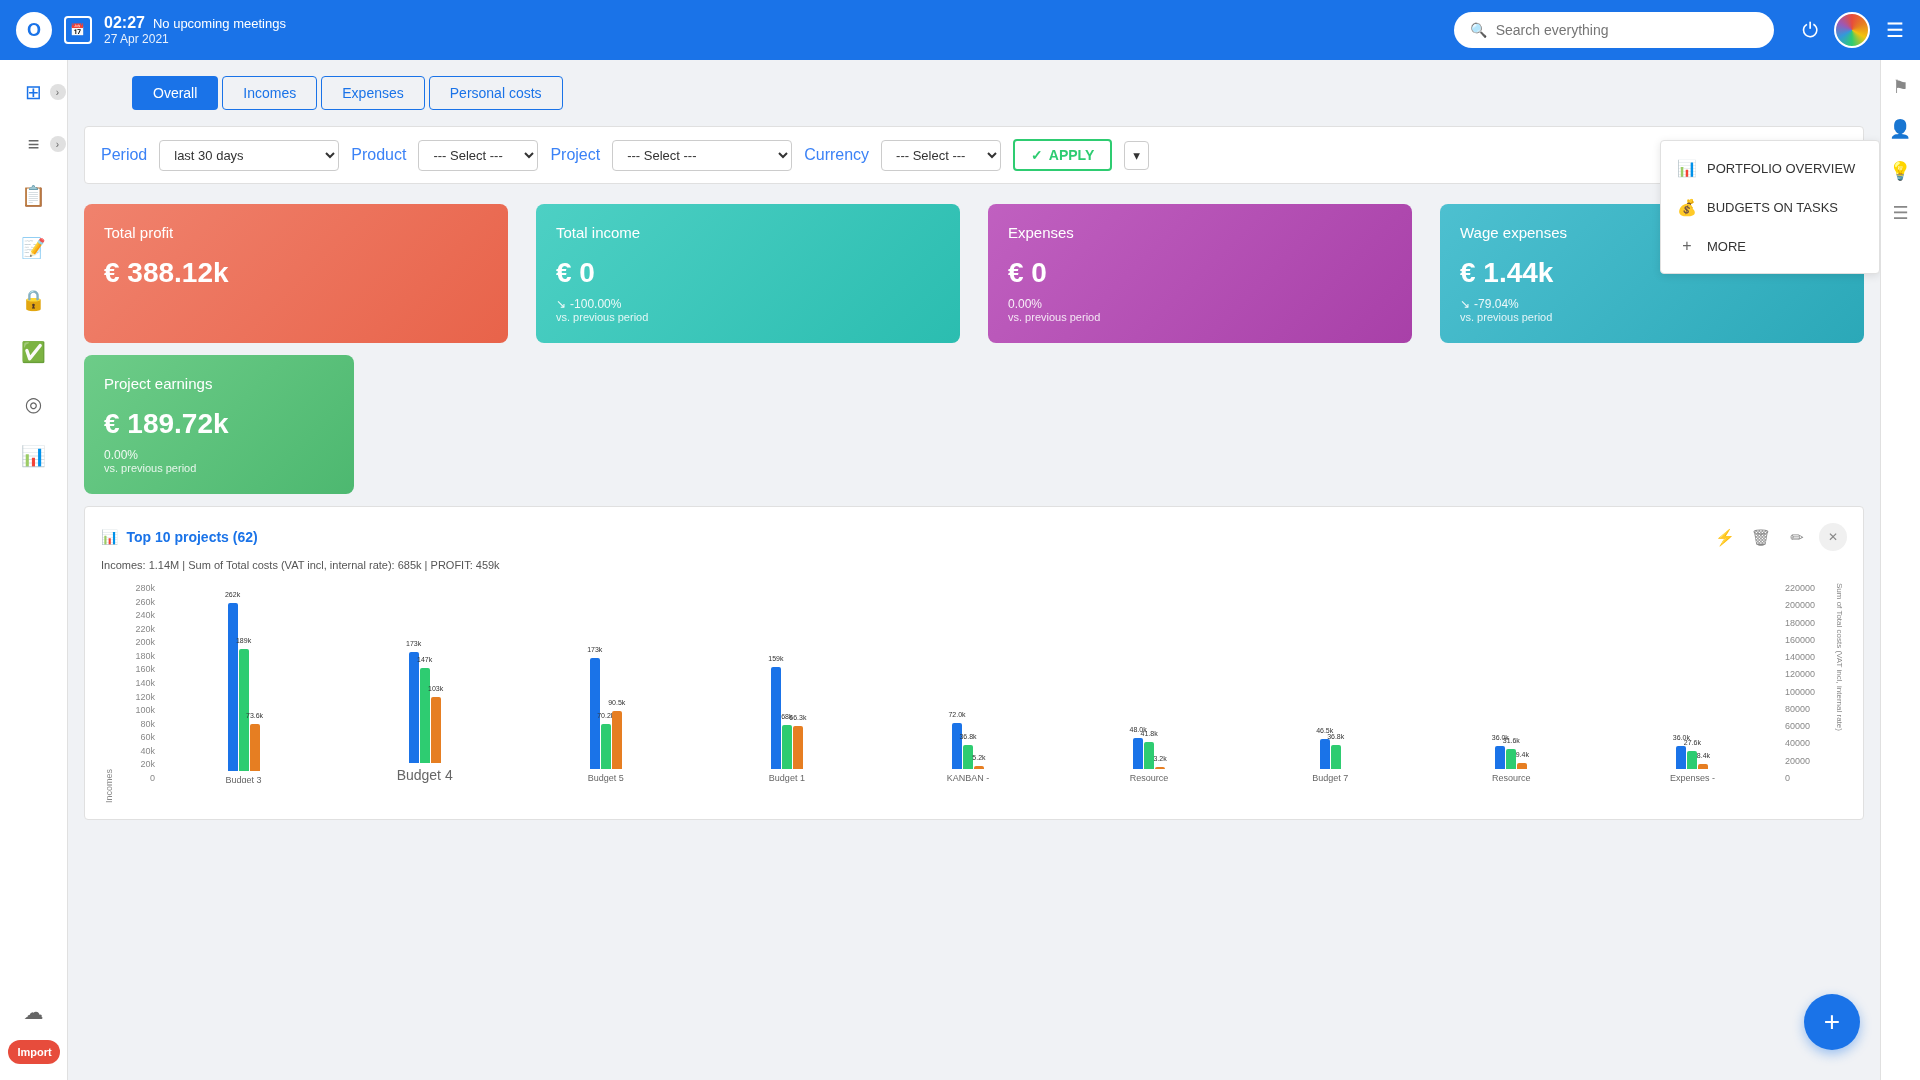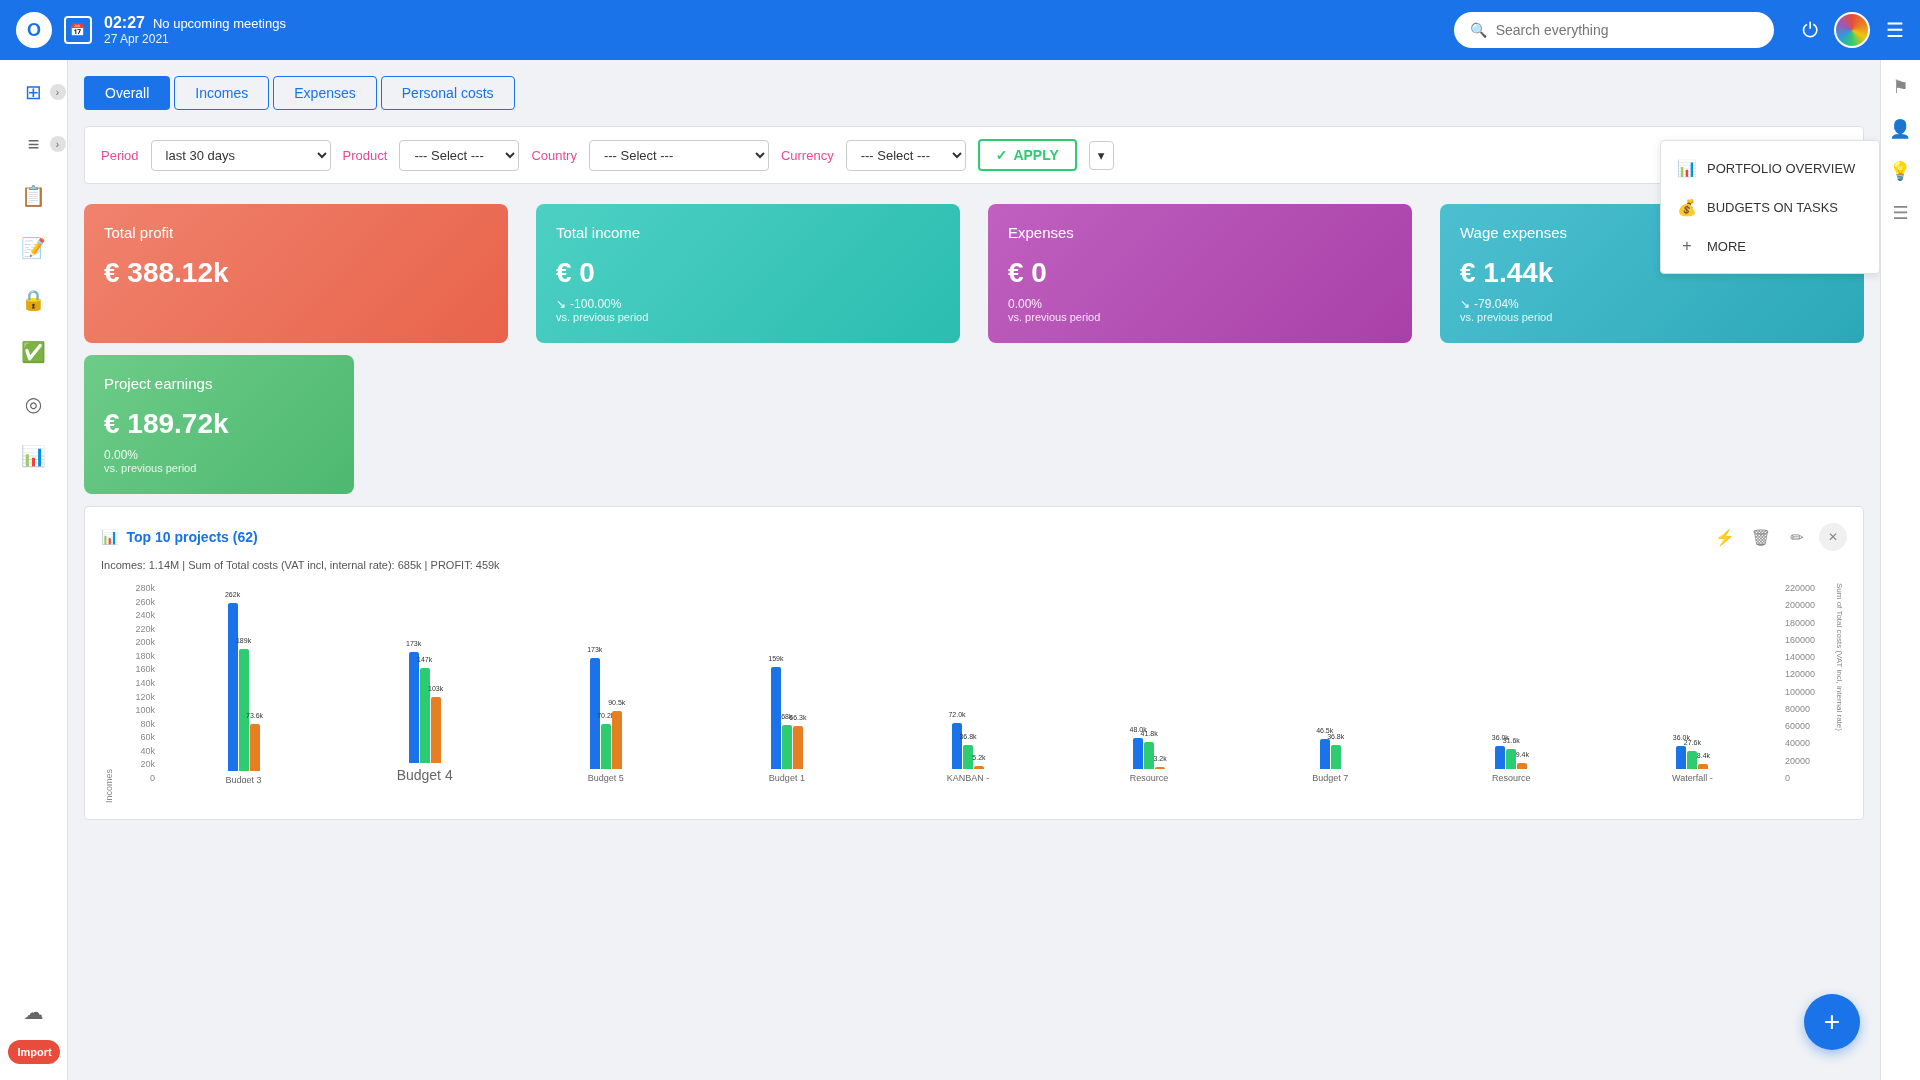--- a/index.html
+++ b/index.html
@@ -147,20 +147,21 @@
       height: calc(1080px - 60px);
       overflow-y: auto;
     }
 
     
     .tabs {
       display: flex;
       gap: 4px;
       margin-bottom: 16px;
       align-items: center;
+      margin-left: 48px;
     }
     .tab {
       padding: 8px 20px;
       border-radius: 4px;
       cursor: pointer;
       font-size: 14px;
       font-weight: 500;
       border: 1px solid transparent;
     }
     .tab.active {
@@ -177,21 +178,21 @@
     .filters {
       display: flex;
       align-items: center;
       gap: 12px;
       margin-bottom: 20px;
       background: white;
       padding: 12px 16px;
       border-radius: 4px;
       border: 1px solid #e0e0e0;
     }
-    .filter-label { font-size: 13px; color: #ec4899; font-weight: 500; }
+    .filter-label { font-size: 16px; color: #3b82f6; font-weight: 500; }
     .filter-select {
       border: 1px solid #ccc;
       border-radius: 4px;
       padding: 6px 10px;
       font-size: 13px;
       color: #333;
       cursor: pointer;
       background: white;
       min-width: 120px;
     }
@@ -405,21 +406,21 @@
 
   <div class="filters">
     <span class="filter-label">Period</span>
     <select class="filter-select filter-select-wide">
       <option>last 30 days</option>
     </select>
     <span class="filter-label">Product</span>
     <select class="filter-select">
       <option>--- Select ---</option>
     </select>
-    <span class="filter-label">Country</span>
+    <span class="filter-label">Project</span>
     <select class="filter-select filter-select-wide">
       <option>--- Select ---</option>
     </select>
     <span class="filter-label">Currency</span>
     <select class="filter-select">
       <option>--- Select ---</option>
     </select>
     <button class="apply-btn">
       <span>✓</span>
       <span>APPLY</span>
@@ -624,21 +625,21 @@
               <div style="width: 10px; height: 23px; background: rgb(26, 115, 232); border-radius: 2px 2px 0px 0px; position: relative;">
                 <span style="font-size: 7px; color: rgb(51, 51, 51); position: absolute; top: -12px; left: 50%; transform: translateX(-50%); white-space: nowrap;">36.0k</span>
               </div>
               <div style="width: 10px; height: 18px; background: rgb(46, 204, 113); border-radius: 2px 2px 0px 0px; position: relative;">
                 <span style="font-size: 7px; color: rgb(51, 51, 51); position: absolute; top: -12px; left: 50%; transform: translateX(-50%); white-space: nowrap;">27.6k</span>
               </div>
               <div style="width: 10px; height: 5px; background: rgb(230, 126, 34); border-radius: 2px 2px 0px 0px; position: relative;">
                 <span style="font-size: 7px; color: rgb(51, 51, 51); position: absolute; top: -12px; left: 50%; transform: translateX(-50%); white-space: nowrap;">8.4k</span>
               </div>
             </div>
-            <div style="font-size: 9px; color: rgb(102, 102, 102); text-align: center; margin-top: 4px; white-space: nowrap; overflow: hidden; width: 100%;">Waterfall -</div>
+            <div style="font-size: 9px; color: rgb(102, 102, 102); text-align: center; margin-top: 4px; white-space: nowrap; overflow: hidden; width: 100%;">Expenses -</div>
           </div>
         </div>
 
       <div style="display:flex; flex-direction:column-reverse; justify-content:space-between; width:48px; padding-bottom:20px; font-size:9px; color:#888; padding-left:4px;">
         <span>0</span>
         <span>20000</span>
         <span>40000</span>
         <span>60000</span>
         <span>80000</span>
         <span>100000</span>

